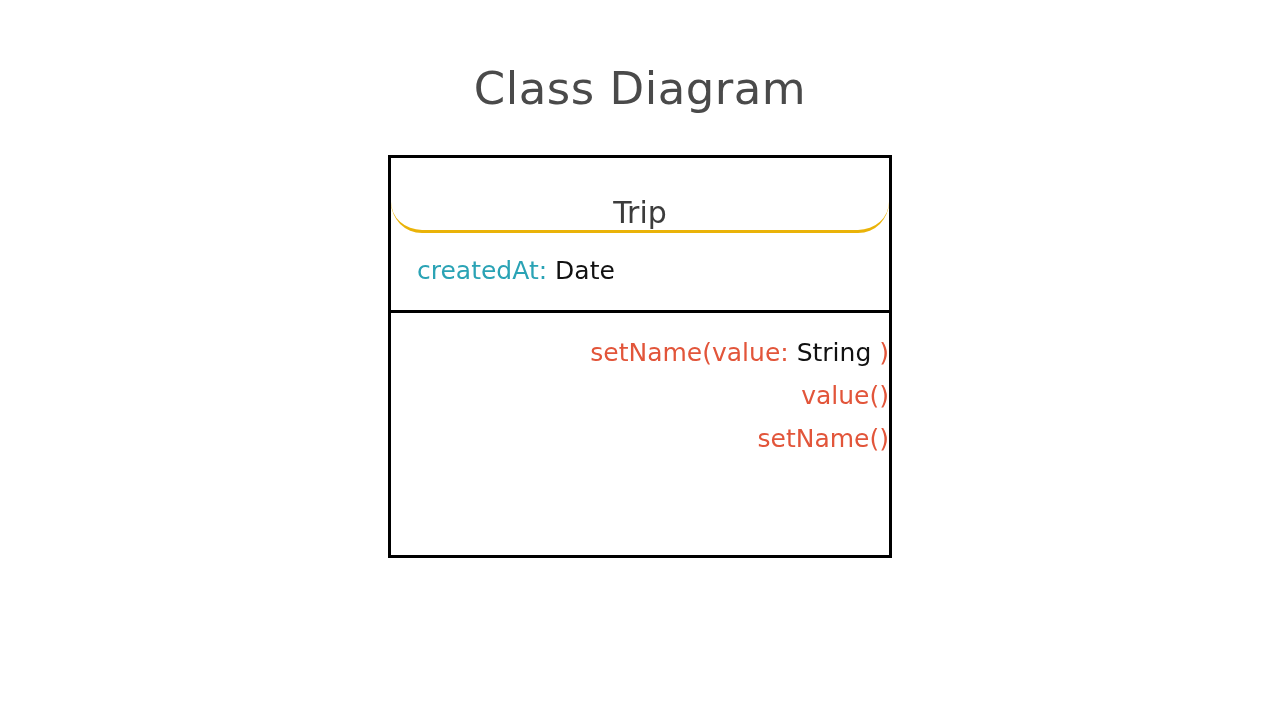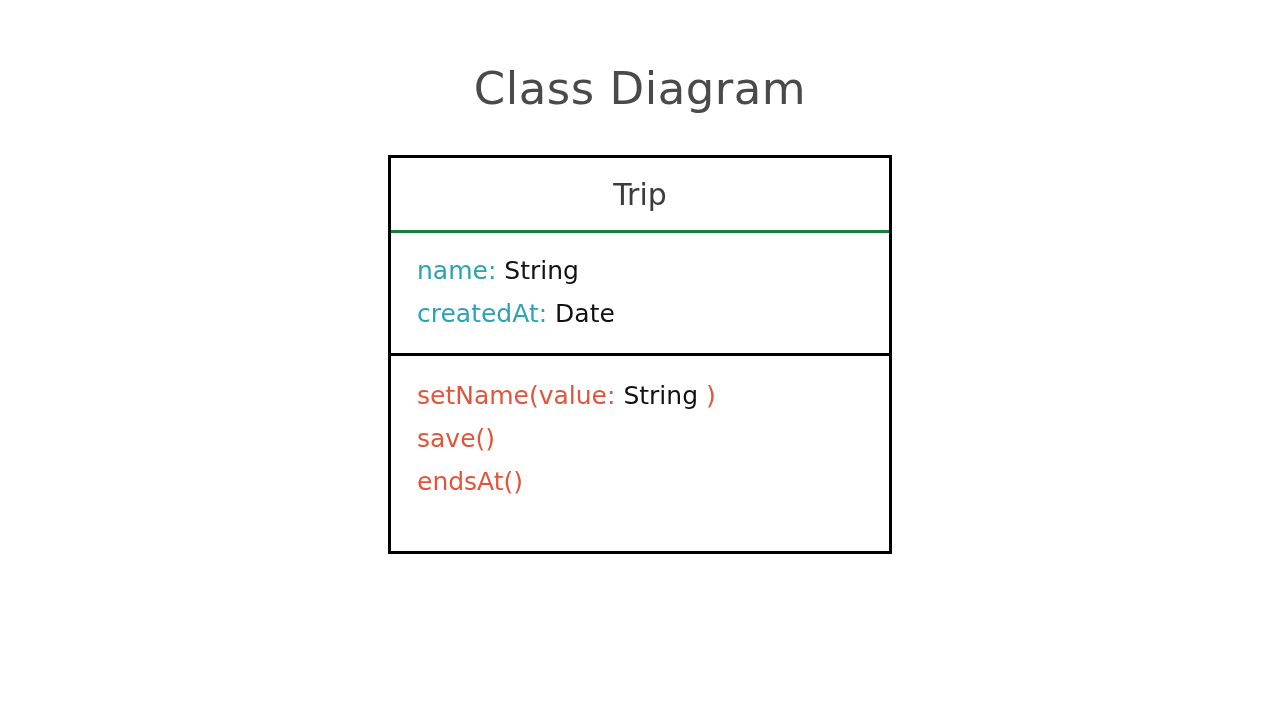--- a/index.html
+++ b/index.html
@@ -34,35 +34,37 @@
     left: 388px;
     top: 155px;
     width: 504px;
     border: 3px solid #000000;
     box-sizing: border-box;
     background: #ffffff;
   }
   .class-name-section {
     height: 72px;
     display: flex;
-    align-items: center;
+    align-items: flex-end;
     justify-content: center;
-    border-bottom: 3px solid #15803d;
+    border-bottom: 3px solid #eab308;
+    border-radius: 31px;
   }
   .class-name {
     font-size: 30px;
     color: #3c3c3c;
     font-weight: 400;
   }
   .attributes-section {
     border-bottom: 3px solid #000000;
     padding: 16px 0 18px 26px;
   }
   .methods-section {
-    padding: 18px 0 48px 26px;
+    padding: 18px 0 95px 26px;
+    text-align: right;
   }
   .member-row {
     font-size: 25px;
     line-height: 43px;
     white-space: nowrap;
   }
   .attr-name {
     color: #2aa3b5;
   }
   .attr-type {
@@ -83,41 +85,37 @@
   <div class="diagram-title">Class Diagram</div>
 
   <div class="class-box">
 
     <div class="class-name-section">
       <span class="class-name">Trip</span>
     </div>
 
     <div class="attributes-section">
       <div class="member-row">
-        <span class="attr-name">name:</span>
-        <span class="attr-type">String</span>
-      </div>
-      <div class="member-row">
         <span class="attr-name">createdAt:</span>
         <span class="attr-type">Date</span>
       </div>
     </div>
 
     <div class="methods-section">
       <div class="member-row">
         <span class="method-text">setName(value:</span>
         <span class="method-param-type"> String</span>
         <span class="method-text">)</span>
       </div>
       <div class="member-row">
-        <span class="method-text">save()</span>
+        <span class="method-text">value()</span>
         <span class="method-param-type"></span>
         <span class="method-text"></span>
       </div>
       <div class="member-row">
-        <span class="method-text">endsAt()</span>
+        <span class="method-text">setName()</span>
         <span class="method-param-type"></span>
         <span class="method-text"></span>
       </div>
     </div>
 
   </div>
 </div>
 
 </body></html>

